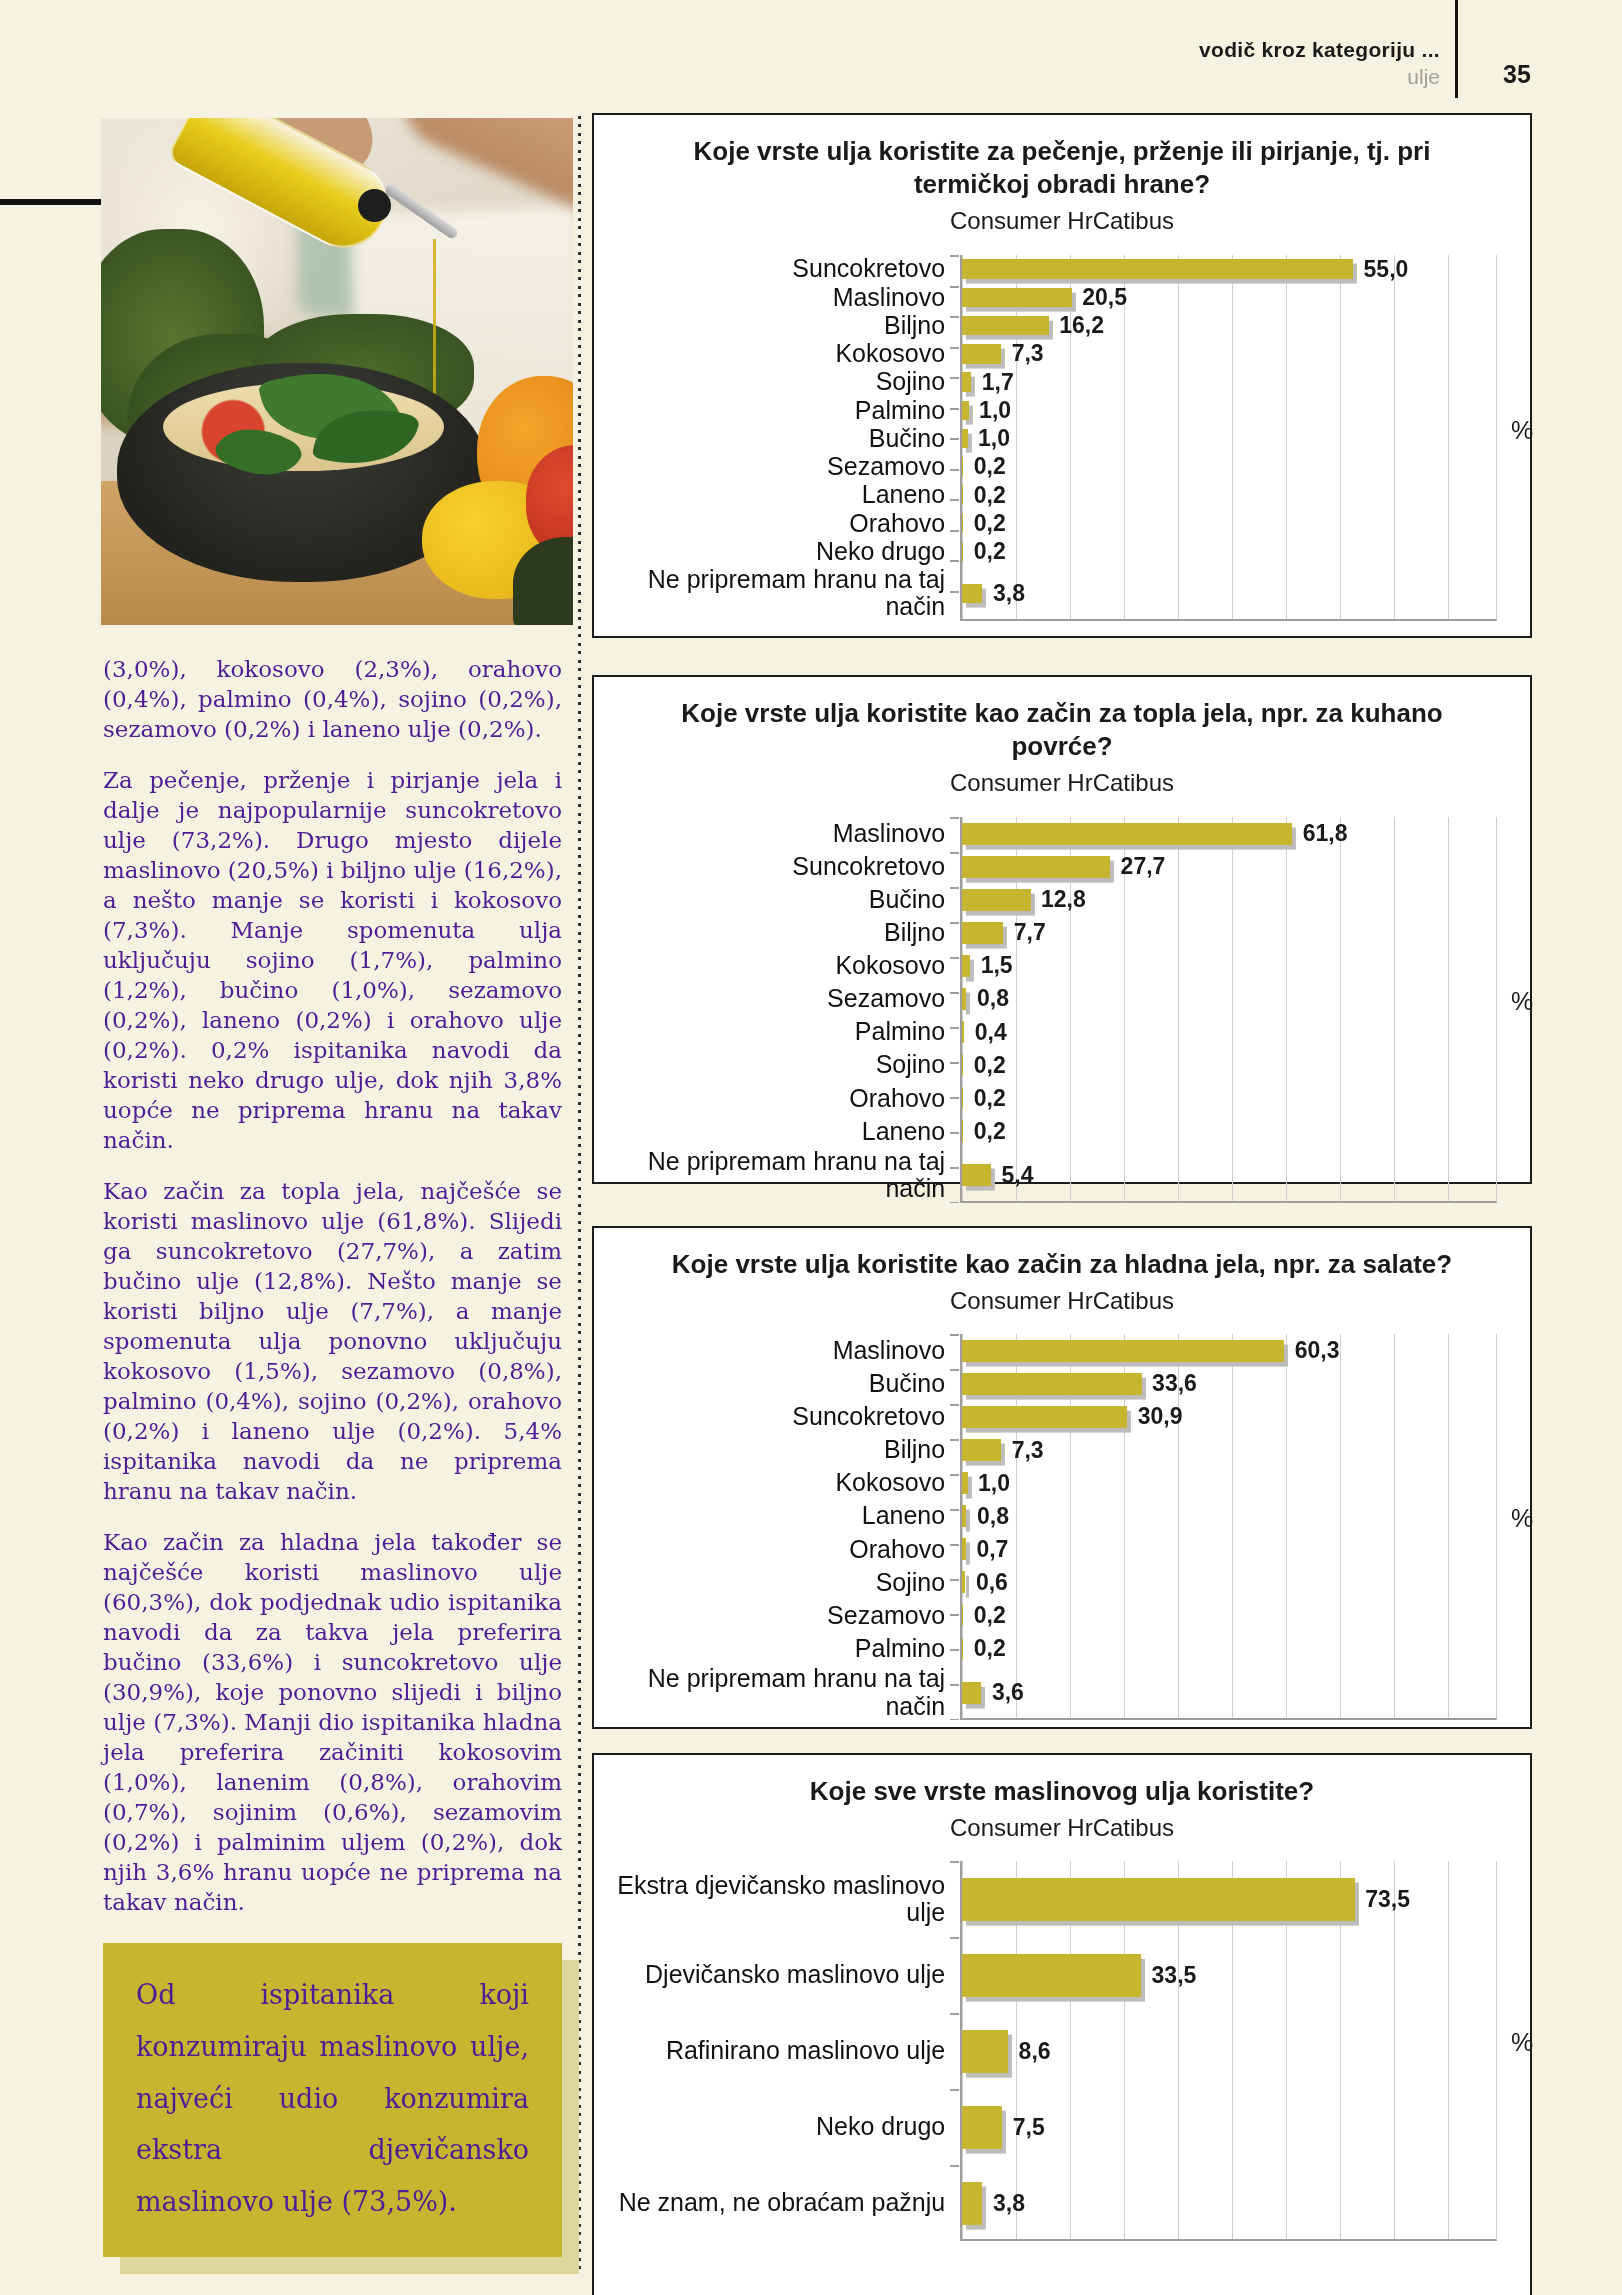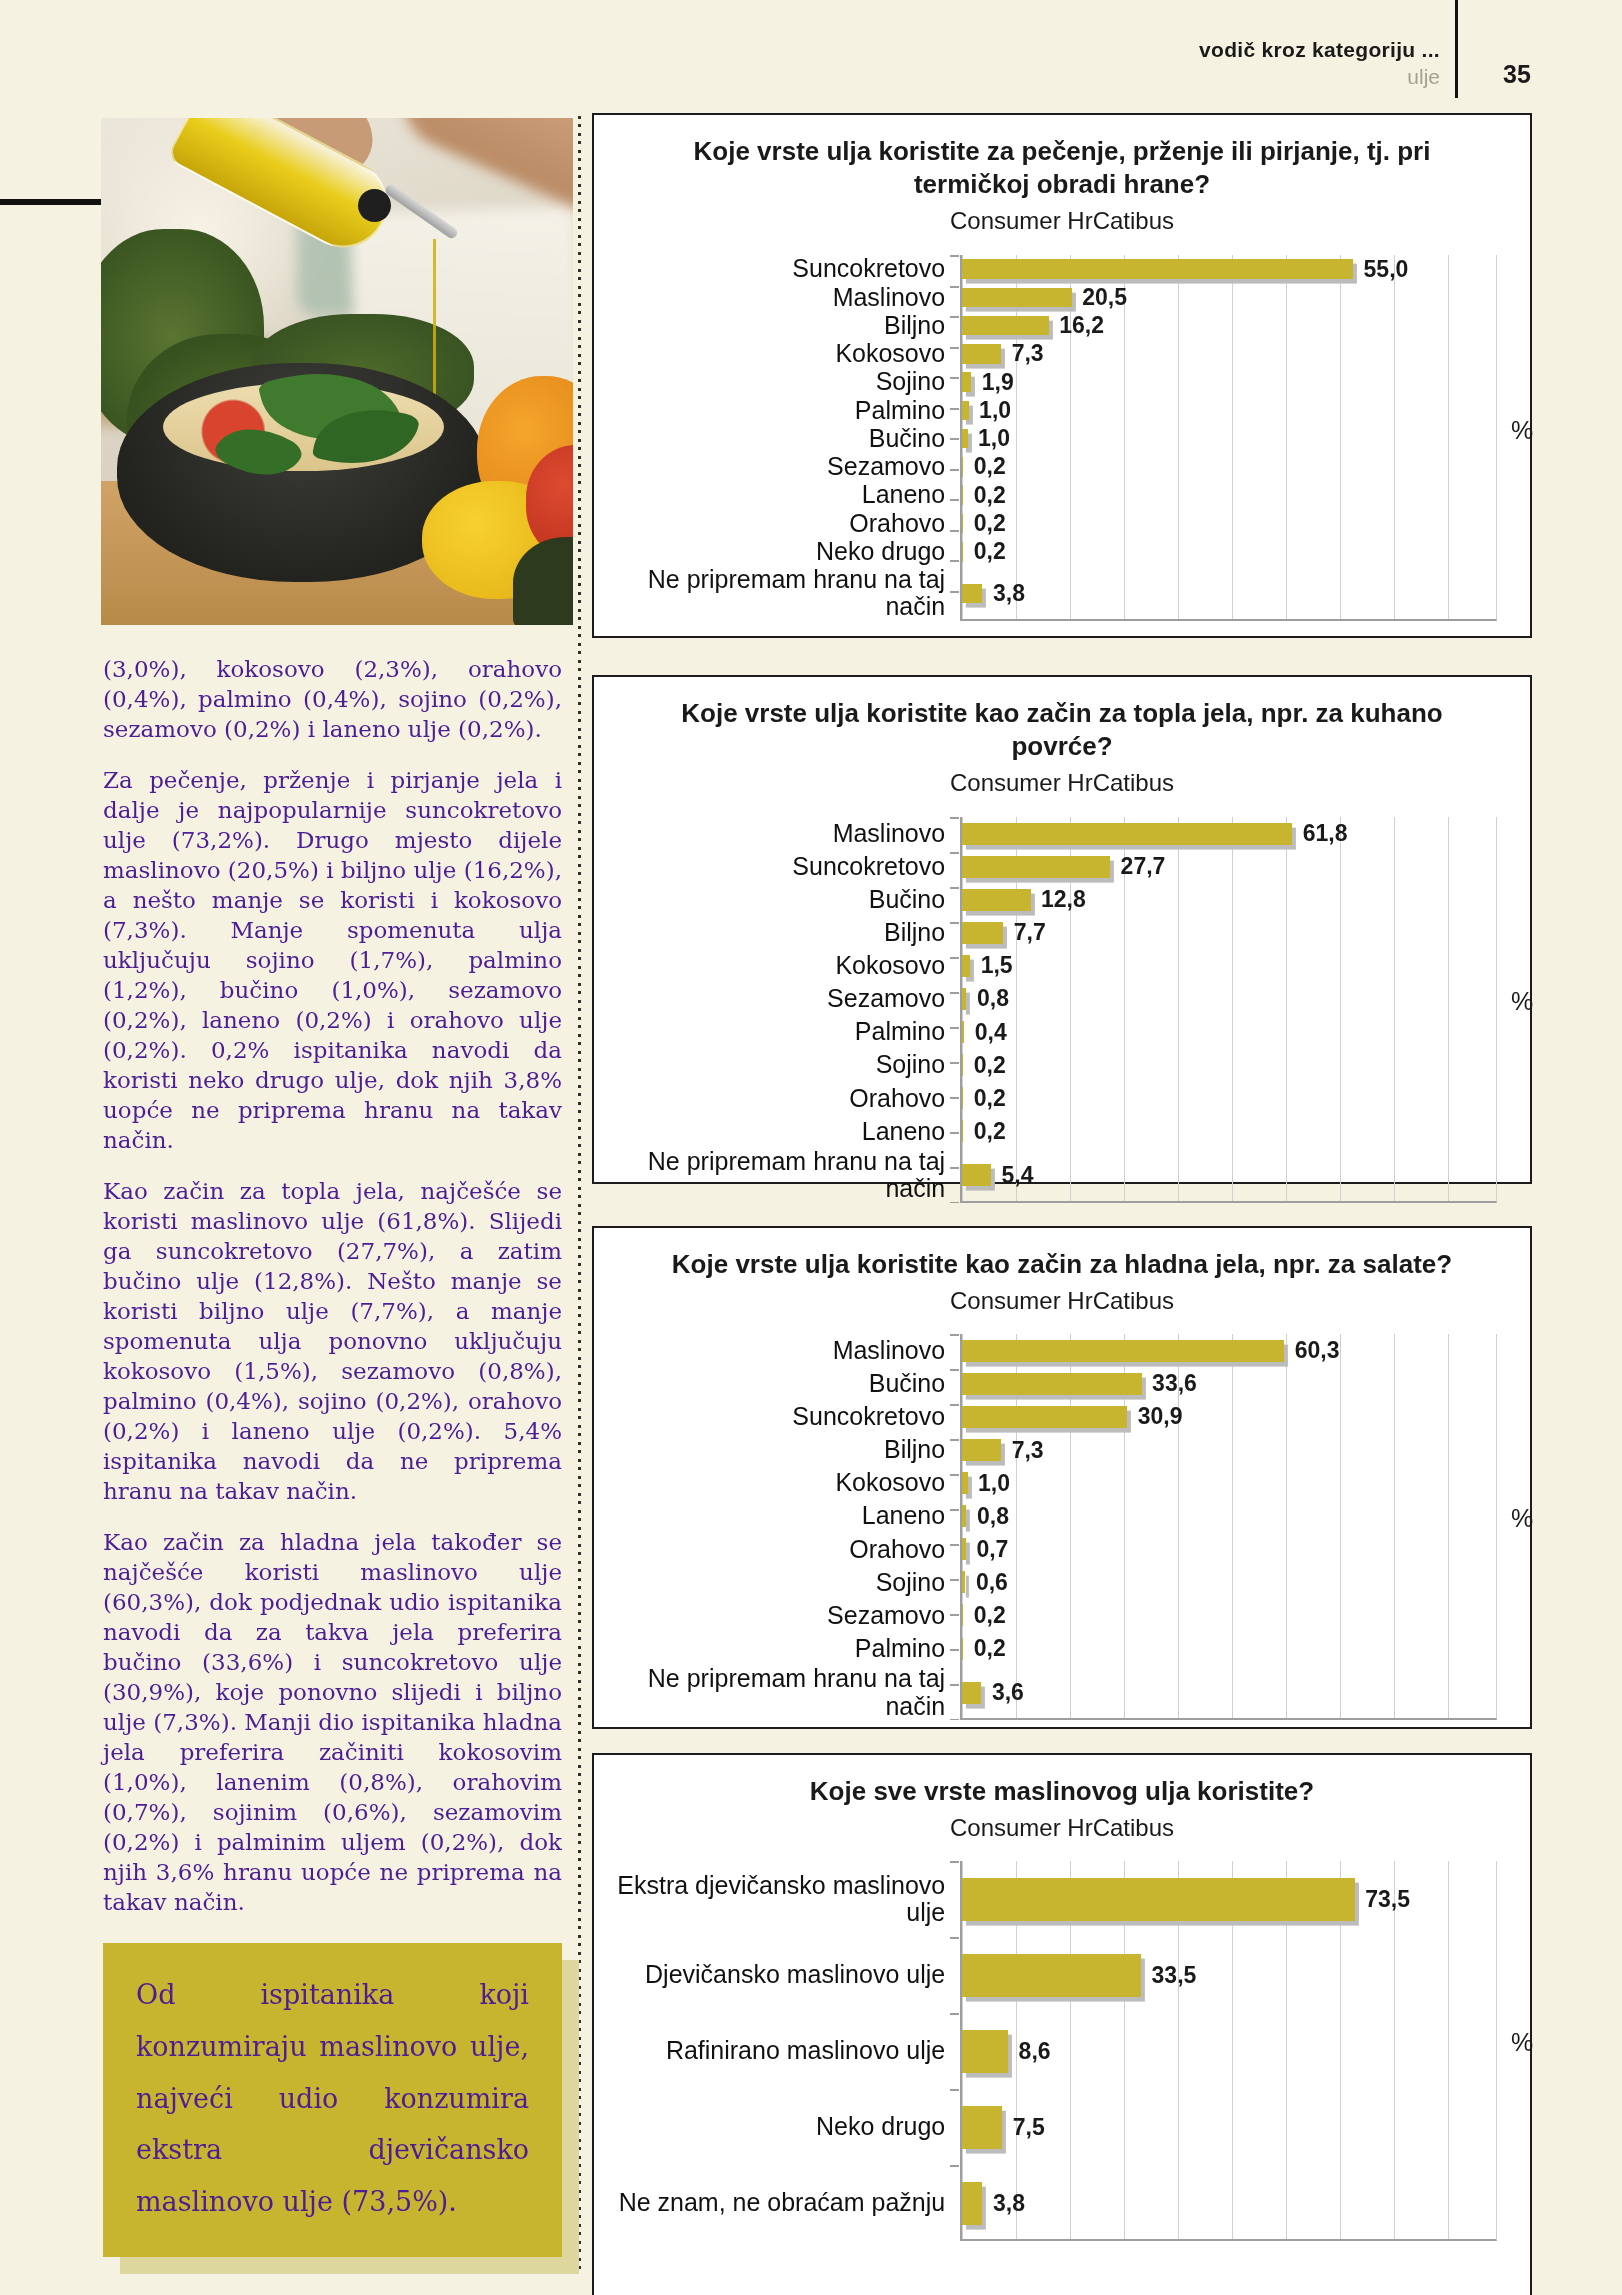--- a/index.html
+++ b/index.html
@@ -171,21 +171,21 @@
             <div class="clabel">Kokosovo</div>
             <div class="ctrack">
               <div class="cbar" style="width: 7.3%; height: 19.6px;"></div>
               <div class="cvalue">7,3</div>
             </div>
           </div>
           <div class="crow">
             <div class="clabel">Sojino</div>
             <div class="ctrack">
               <div class="cbar" style="width: 1.7%; height: 19.6px;"></div>
-              <div class="cvalue">1,9</div>
+              <div class="cvalue">1,7</div>
             </div>
           </div>
           <div class="crow">
             <div class="clabel">Palmino</div>
             <div class="ctrack">
               <div class="cbar" style="width: 1.2%; height: 19.6px;"></div>
               <div class="cvalue">1,0</div>
             </div>
           </div>
           <div class="crow">

